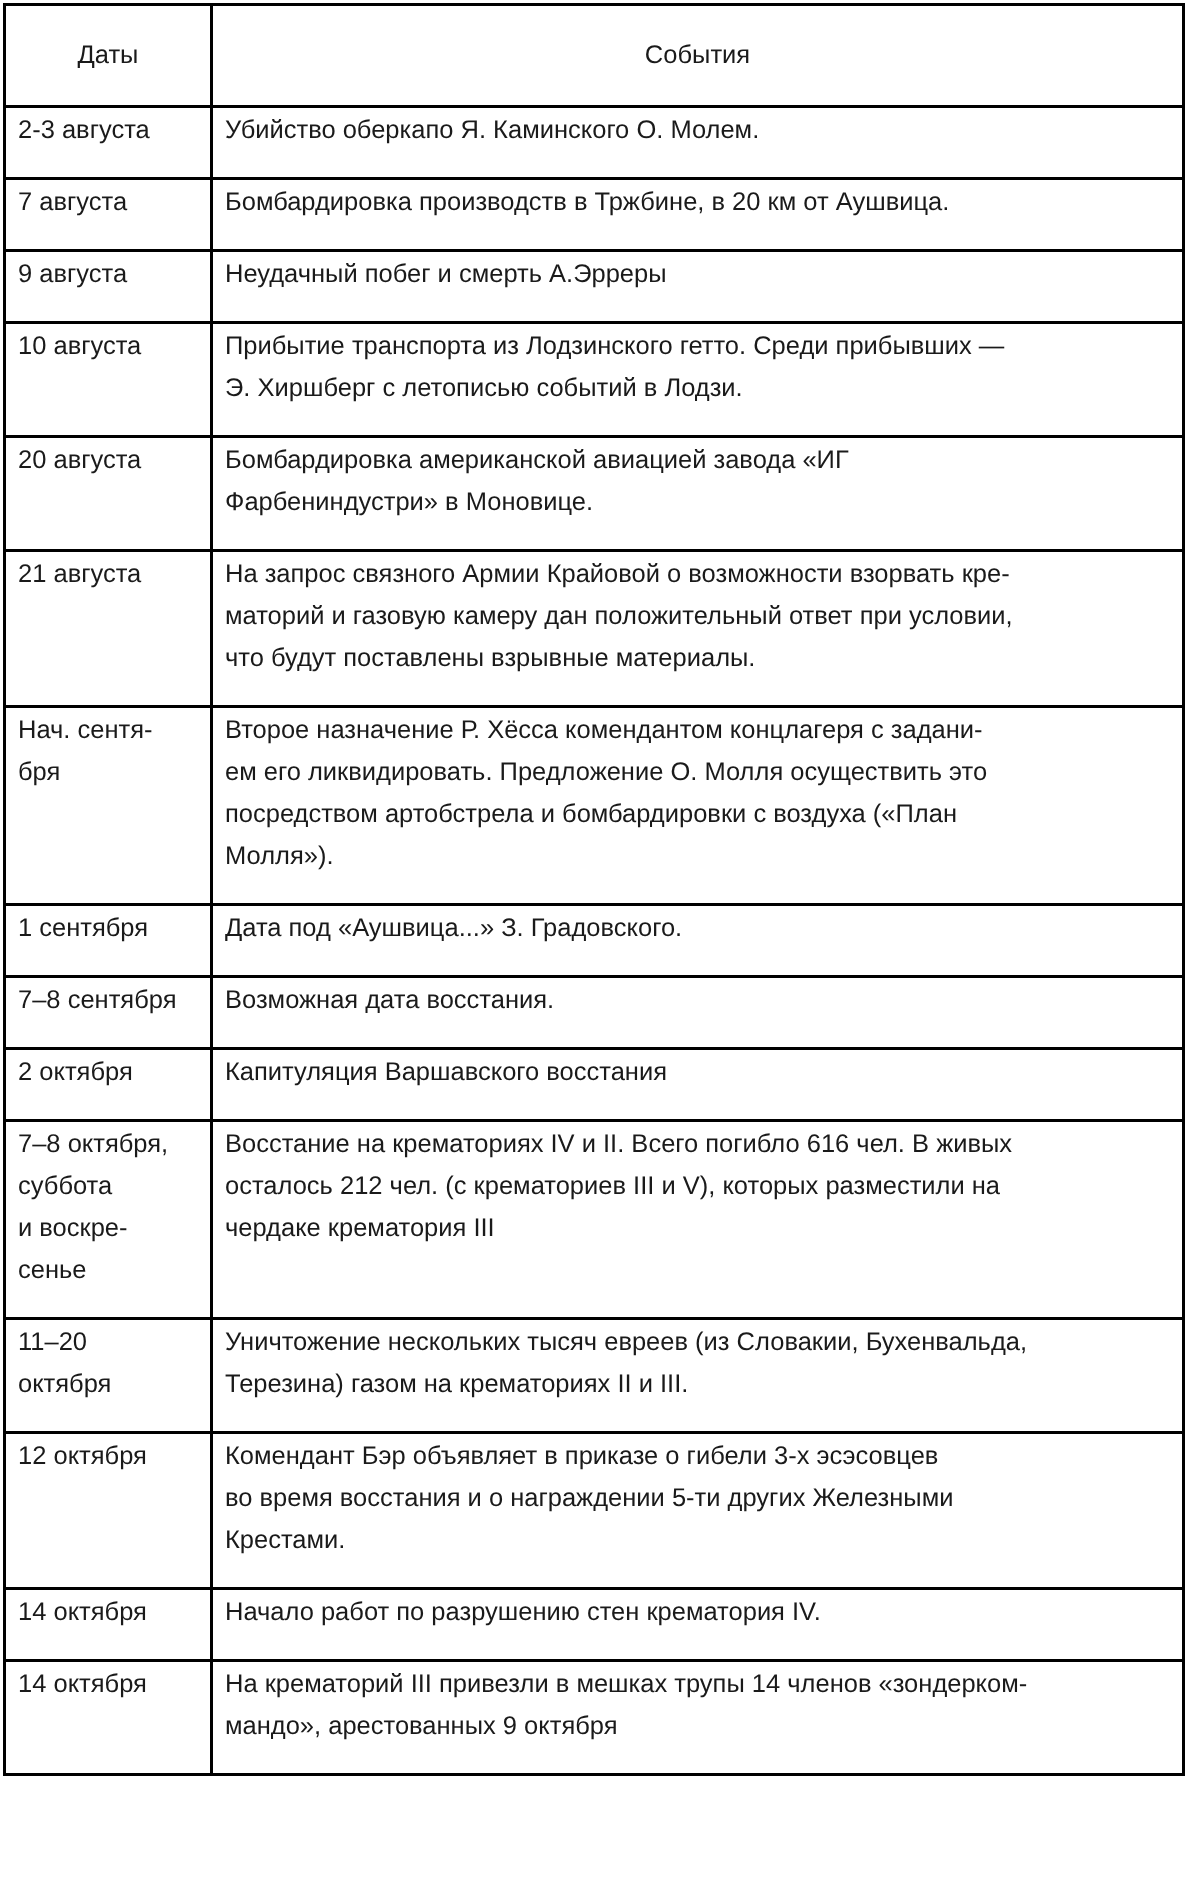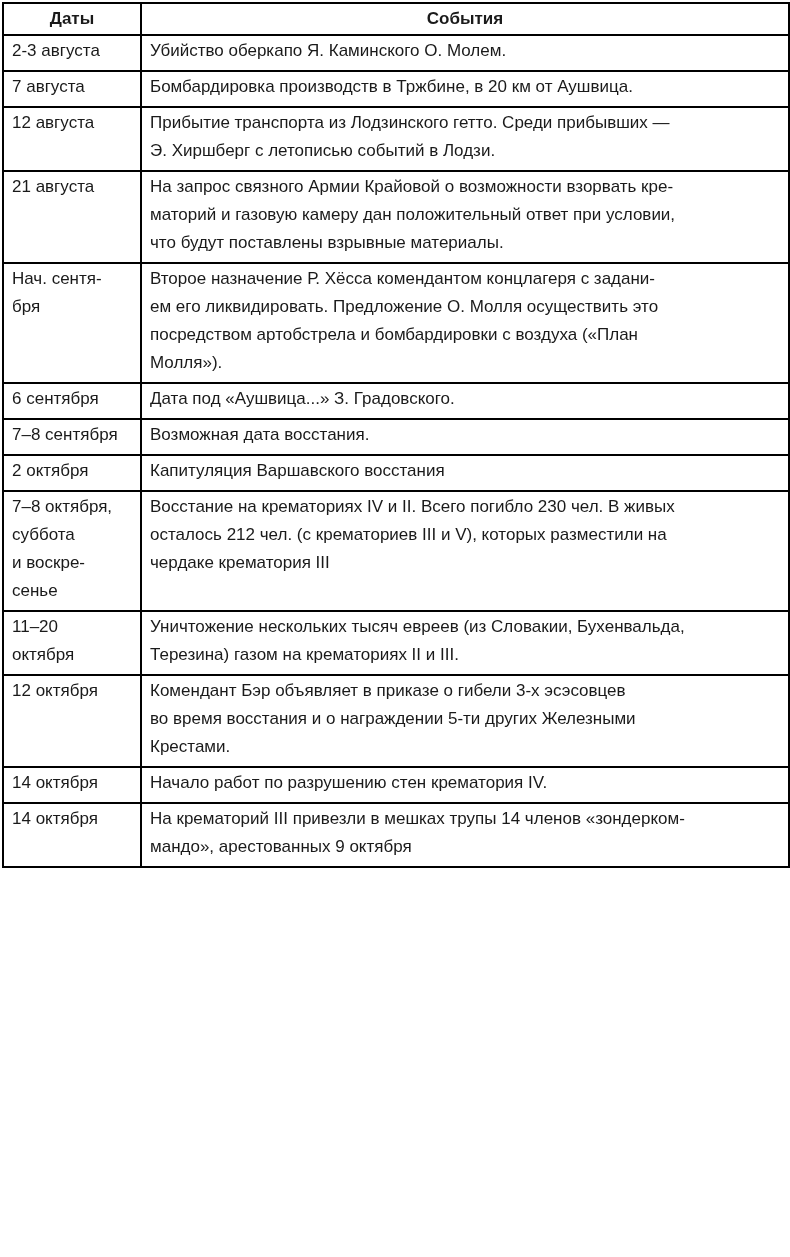--- a/index.html
+++ b/index.html
@@ -21,27 +21,27 @@
     width: 786px;
     border-collapse: collapse;
     table-layout: fixed;
   }
   table.chron th,
   table.chron td {
     border: 2px solid #000000;
     font-size: 17px;
     line-height: 28px;
     vertical-align: top;
-    padding: 1px 6px 5px 8px;
+    padding: 1px 6px 17px 8px;
     white-space: pre-line;
     overflow: hidden;
   }
   table.chron th {
-    font-weight: bold;
-    padding: 1px 4px;
+    font-weight: normal;
+    padding: 19px 4px;
   }
   col.c-date { width: 138px; }
   col.c-event { width: 648px; }
   .date-cell { padding-left: 8px; }
   .event-cell { padding-left: 10px; margin-top: 28px; }
 </style>
 </head>
 <body>
 
 <div class="page">
@@ -59,56 +59,65 @@
     <tbody>
         <tr>
           <td class="date-cell">2-3 августа</td>
           <td class="event-cell">Убийство оберкапо Я. Каминского О. Молем.</td>
         </tr>
         <tr>
           <td class="date-cell">7 августа</td>
           <td class="event-cell">Бомбардировка производств в Тржбине, в 20 км от Аушвица.</td>
         </tr>
         <tr>
-          <td class="date-cell">12 августа</td>
+          <td class="date-cell">9 августа</td>
+          <td class="event-cell">Неудачный побег и смерть А.Эрреры</td>
+        </tr>
+        <tr>
+          <td class="date-cell">10 августа</td>
           <td class="event-cell">Прибытие транспорта из Лодзинского гетто. Среди прибывших —
 Э. Хиршберг с летописью событий в Лодзи.</td>
+        </tr>
+        <tr>
+          <td class="date-cell">20 августа</td>
+          <td class="event-cell">Бомбардировка американской авиацией завода «ИГ
+Фарбениндустри» в Моновице.</td>
         </tr>
         <tr>
           <td class="date-cell">21 августа</td>
           <td class="event-cell">На запрос связного Армии Крайовой о возможности взорвать кре-
 маторий и газовую камеру дан положительный ответ при условии,
 что будут поставлены взрывные материалы.</td>
         </tr>
         <tr>
           <td class="date-cell">Нач. сентя-
 бря</td>
           <td class="event-cell">Второе назначение Р. Хёсса комендантом концлагеря с задани-
 ем его ликвидировать. Предложение О. Молля осуществить это
 посредством артобстрела и бомбардировки с воздуха («План
 Молля»).</td>
         </tr>
         <tr>
-          <td class="date-cell">6 сентября</td>
+          <td class="date-cell">1 сентября</td>
           <td class="event-cell">Дата под «Аушвица...» З. Градовского.</td>
         </tr>
         <tr>
           <td class="date-cell">7–8 сентября</td>
           <td class="event-cell">Возможная дата восстания.</td>
         </tr>
         <tr>
           <td class="date-cell">2 октября</td>
           <td class="event-cell">Капитуляция Варшавского восстания</td>
         </tr>
         <tr>
           <td class="date-cell">7–8 октября,
 суббота
 и воскре-
 сенье</td>
-          <td class="event-cell">Восстание на крематориях IV и II. Всего погибло 230 чел. В живых
+          <td class="event-cell">Восстание на крематориях IV и II. Всего погибло 616 чел. В живых
 осталось 212 чел. (с крематориев III и V), которых разместили на
 чердаке крематория III</td>
         </tr>
         <tr>
           <td class="date-cell">11–20
 октября</td>
           <td class="event-cell">Уничтожение нескольких тысяч евреев (из Словакии, Бухенвальда,
 Терезина) газом на крематориях II и III.</td>
         </tr>
         <tr>

